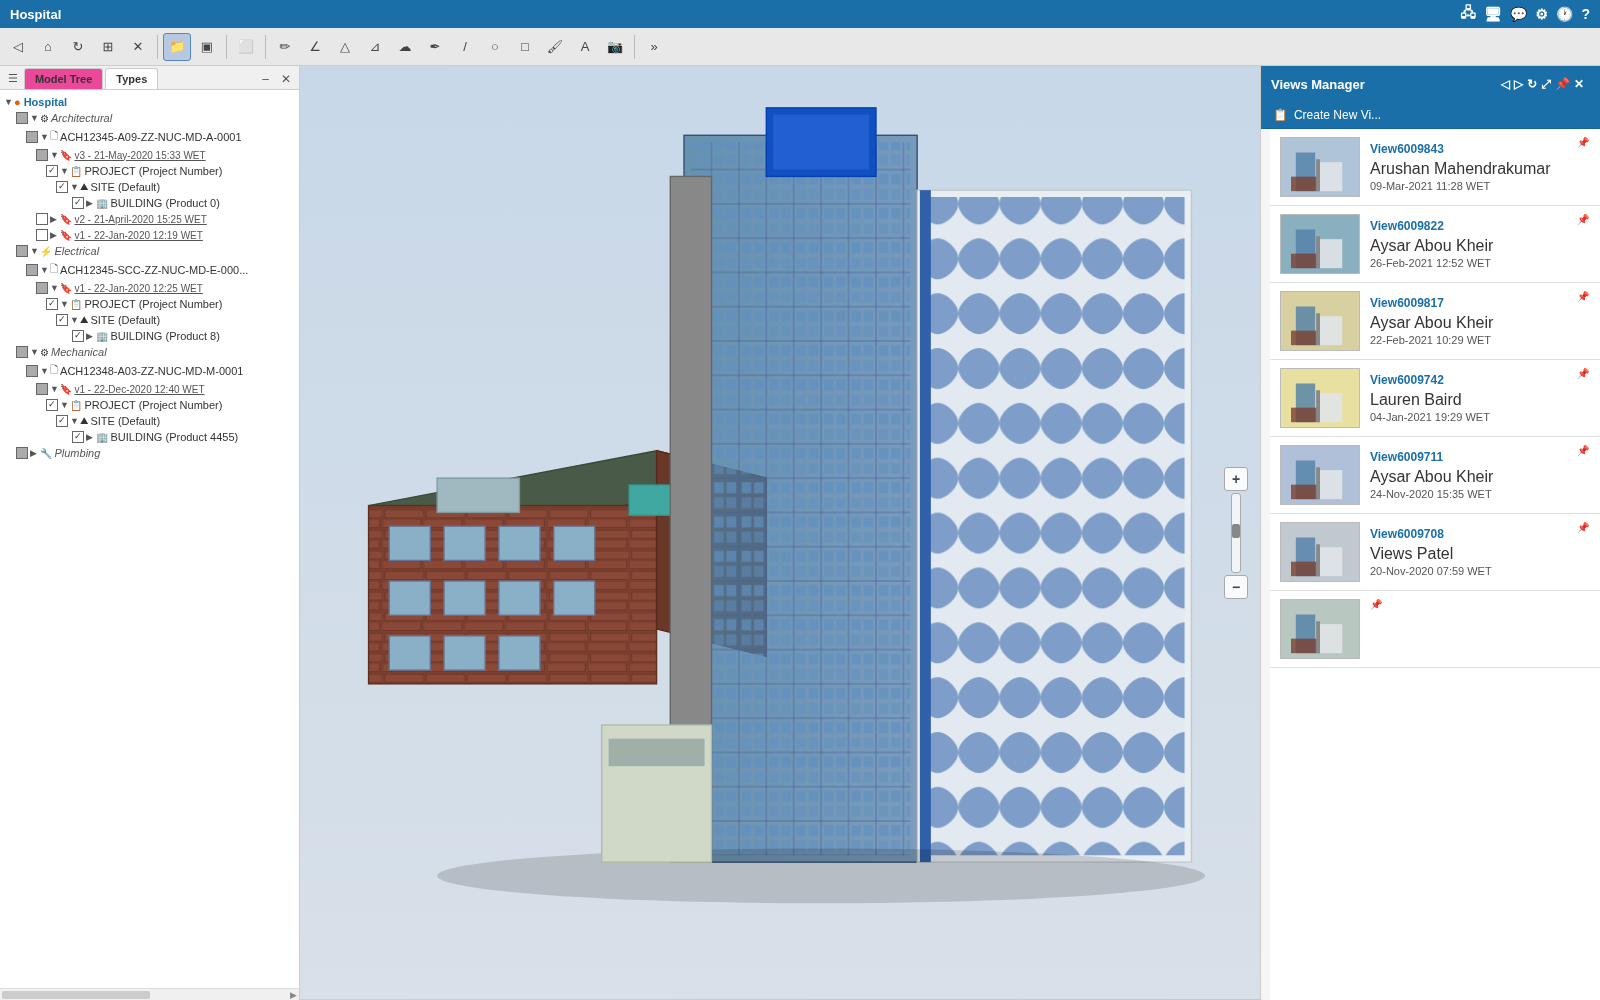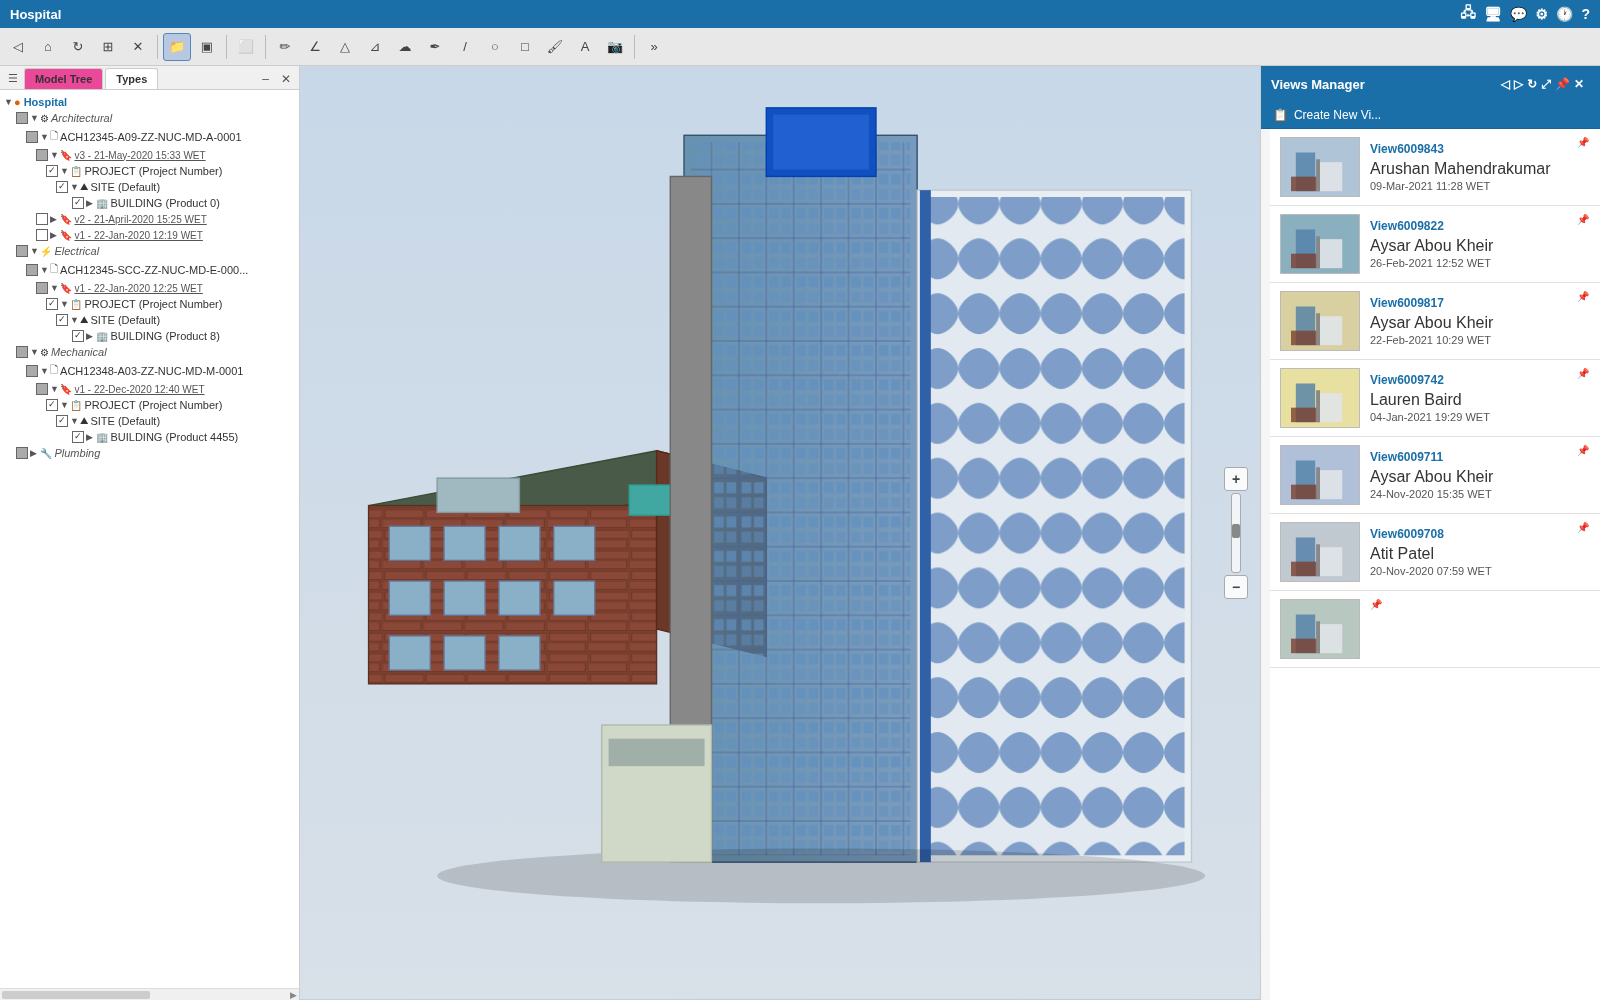--- a/index.html
+++ b/index.html
@@ -687,21 +687,21 @@
         <div class="view-item">
           <div class="view-thumb" style="background: rgb(192, 200, 208);"><svg viewBox="0 0 80 60" xmlns="http://www.w3.org/2000/svg">
       <rect width="80" height="60" fill="#c0c8d0"></rect>
       <rect x="15" y="15" width="20" height="40" fill="#5080a8" opacity="0.8"></rect>
       <rect x="38" y="25" width="25" height="30" fill="#e0e4e8" opacity="0.9"></rect>
       <rect x="10" y="40" width="30" height="15" fill="#7a4030" opacity="0.8"></rect>
       <rect x="36" y="22" width="4" height="33" fill="#888"></rect>
     </svg></div>
           <div class="view-info">
             <div class="view-name">View6009708</div>
-            <div class="view-author">Atit Patel</div>
+            <div class="view-author">Views Patel</div>
             <div class="view-date">20-Nov-2020 07:59 WET</div>
           </div>
           <div class="view-pin">📌</div>
         </div>
         <div class="view-item">
           <div class="view-thumb" style="background: rgb(184, 200, 192);"><svg viewBox="0 0 80 60" xmlns="http://www.w3.org/2000/svg">
       <rect width="80" height="60" fill="#b8c8c0"></rect>
       <rect x="15" y="15" width="20" height="40" fill="#5080a8" opacity="0.8"></rect>
       <rect x="38" y="25" width="25" height="30" fill="#e0e4e8" opacity="0.9"></rect>
       <rect x="10" y="40" width="30" height="15" fill="#7a4030" opacity="0.8"></rect>

